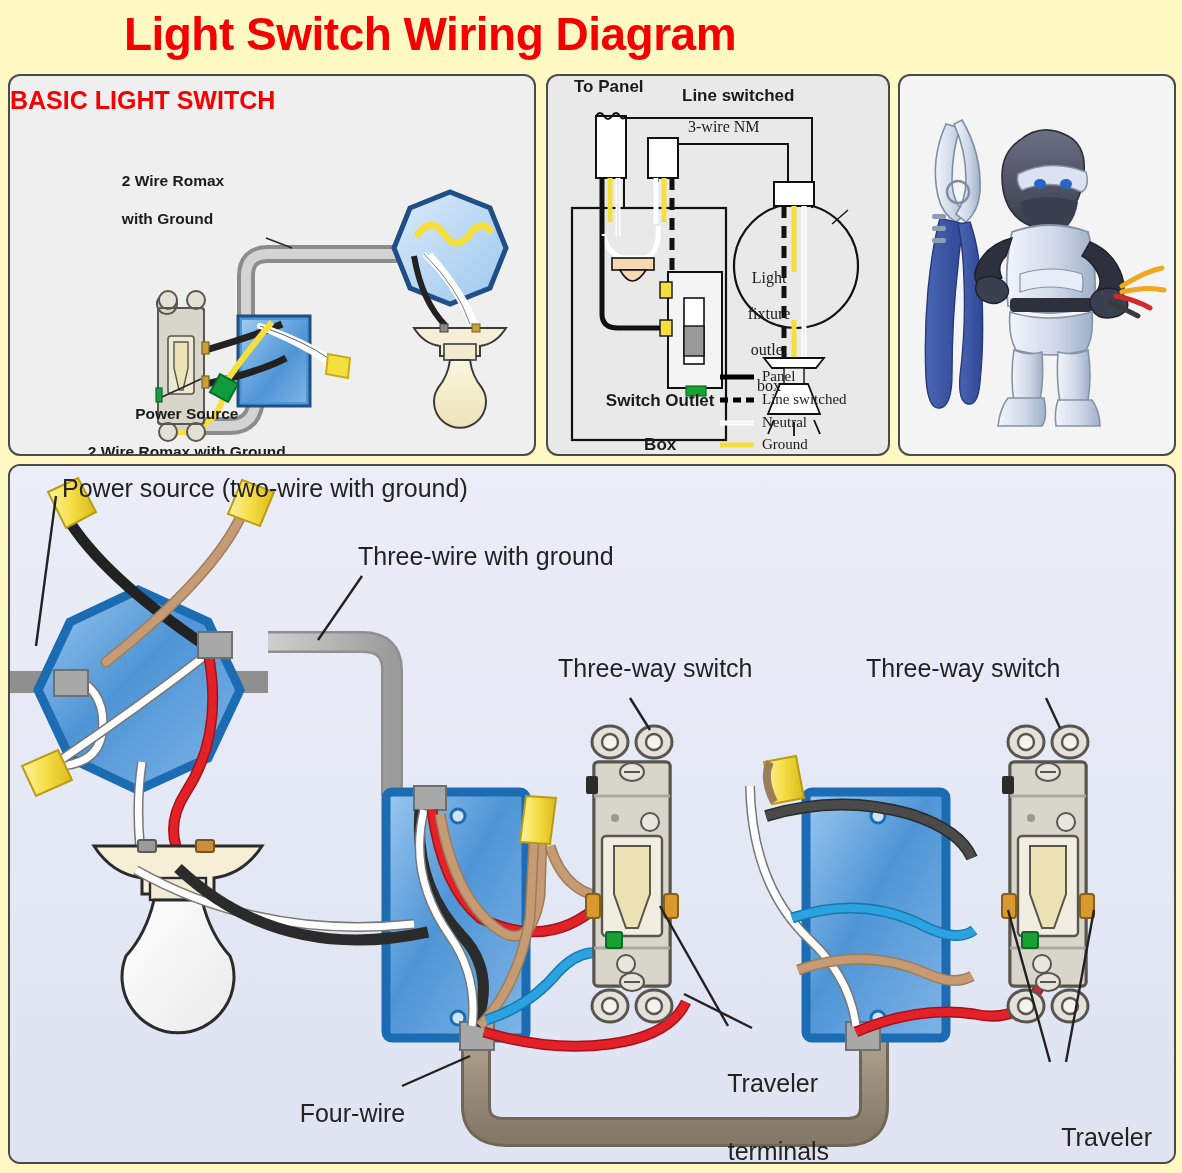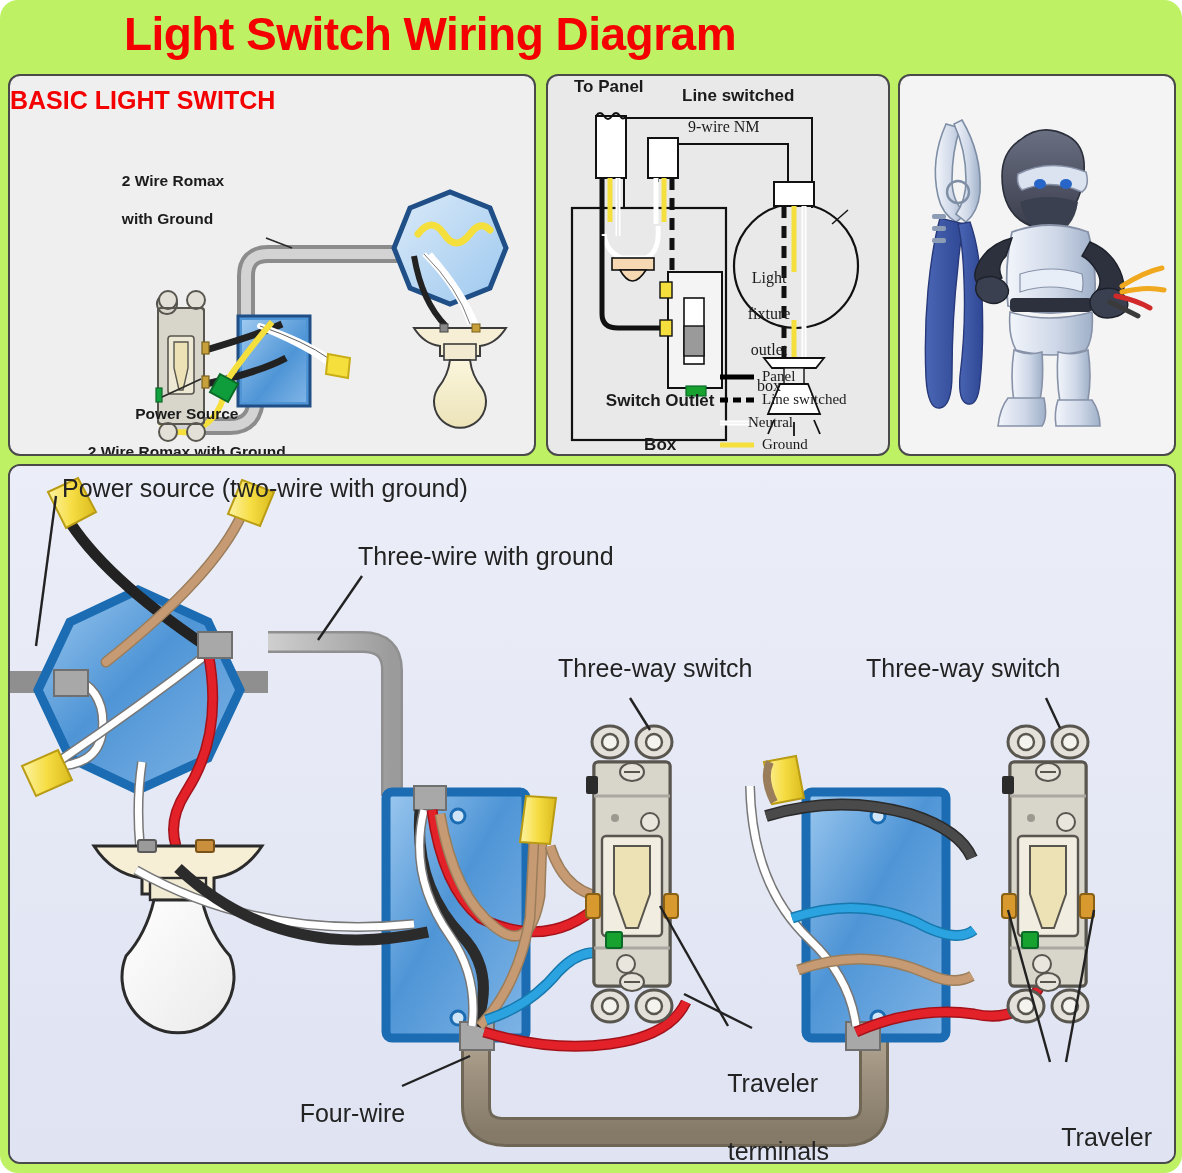--- a/index.html
+++ b/index.html
@@ -2,21 +2,21 @@
 <html><head>
 <meta charset="utf-8">
 <style>
   html,body{margin:0;padding:0;background:#ffffff;}
   body{
     width:1182px;height:1173px;
     font-family:"Liberation Sans",sans-serif;
     -webkit-font-smoothing:antialiased;
     position:relative;overflow:hidden;
   }
-  .page{position:relative;width:1182px;height:1173px;background:#bef264;border-radius:18px;}
+  .page{position:relative;width:1182px;height:1173px;background:#fef9c3;}
 
   
   .title{
     position:absolute;left:0;top:8px;width:860px;
     text-align:center;
     font-size:46px;font-weight:bold;color:#f40000;
     letter-spacing:-0.5px;line-height:52px;
     font-family:"Liberation Sans",sans-serif;
   }
 
@@ -241,37 +241,37 @@
         <line x1="172" y1="301" x2="206" y2="301" stroke="#000" stroke-width="5"></line>
         <line x1="172" y1="324" x2="206" y2="324" stroke="#000" stroke-width="5" stroke-dasharray="8 5"></line>
         <line x1="172" y1="347" x2="206" y2="347" stroke="#fff" stroke-width="5"></line>
         <line x1="172" y1="347" x2="206" y2="347" stroke="#ddd" stroke-width="0.6"></line>
         <line x1="172" y1="369" x2="206" y2="369" stroke="#f5df3c" stroke-width="5"></line>
       </g>
     </svg>
 
     <div class="lbl lbl-b" style="left:26px;top:1px;font-size:17px;">To Panel</div>
     <div class="lbl lbl-b" style="left:134px;top:10px;font-size:17px;">Line switched</div>
-    <div class="lbl lbl-serif" style="left:140px;top:42px;font-size:16px;">9-wire NM</div>
+    <div class="lbl lbl-serif" style="left:140px;top:42px;font-size:16px;">3-wire NM</div>
 
     <div class="lbl lbl-serif" style="left:174px;top:175px;width:70px;text-align:center;font-size:16px;line-height:18px;">
       <span>Light</span><br>
       <span>fixture</span><br>
       <span>outlet</span><br>
       <span>box</span>
     </div>
 
     <div class="lbl lbl-b" style="left:18px;top:292px;width:160px;text-align:center;font-size:17px;line-height:22px;">
       <span>Switch Outlet</span><br>
       <span>Box</span>
     </div>
 
     <div class="lbl lbl-serif" style="left:214px;top:292px;">Panel</div>
     <div class="lbl lbl-serif" style="left:214px;top:315px;">Line switched</div>
-    <div class="lbl lbl-serif" style="left:200px;top:338px;">Neutral</div>
+    <div class="lbl lbl-serif" style="left:214px;top:338px;">Neutral</div>
     <div class="lbl lbl-serif" style="left:214px;top:360px;">Ground</div>
   </div>
 
   <div class="panel" id="panel-robot">
     <svg class="svgwrap" width="278" height="382" viewBox="0 0 278 382">
       <defs>
         <linearGradient id="metal" x1="0" y1="0" x2="1" y2="0">
           <stop offset="0%" stop-color="#f2f5fb"></stop>
           <stop offset="55%" stop-color="#cfd8e8"></stop>
           <stop offset="100%" stop-color="#9fb0c8"></stop>

